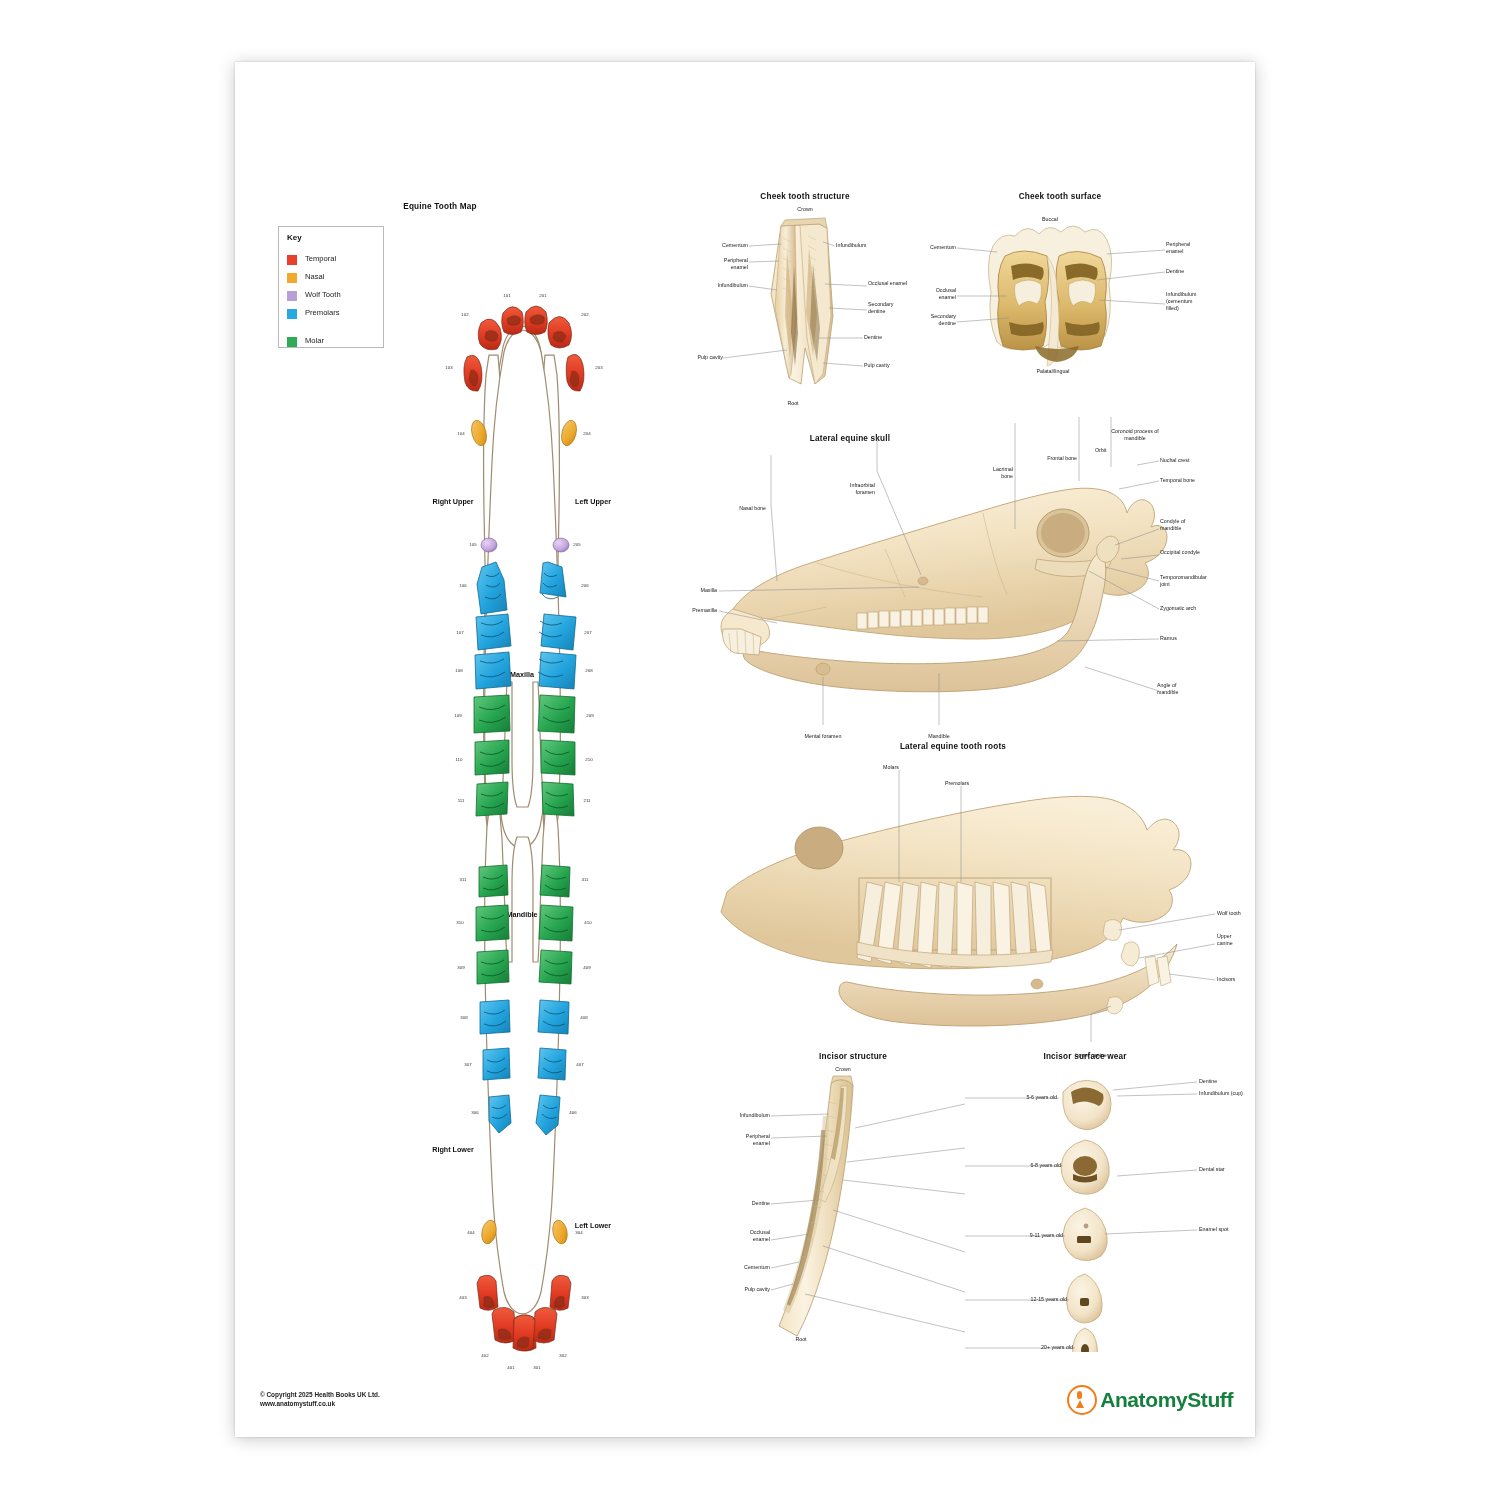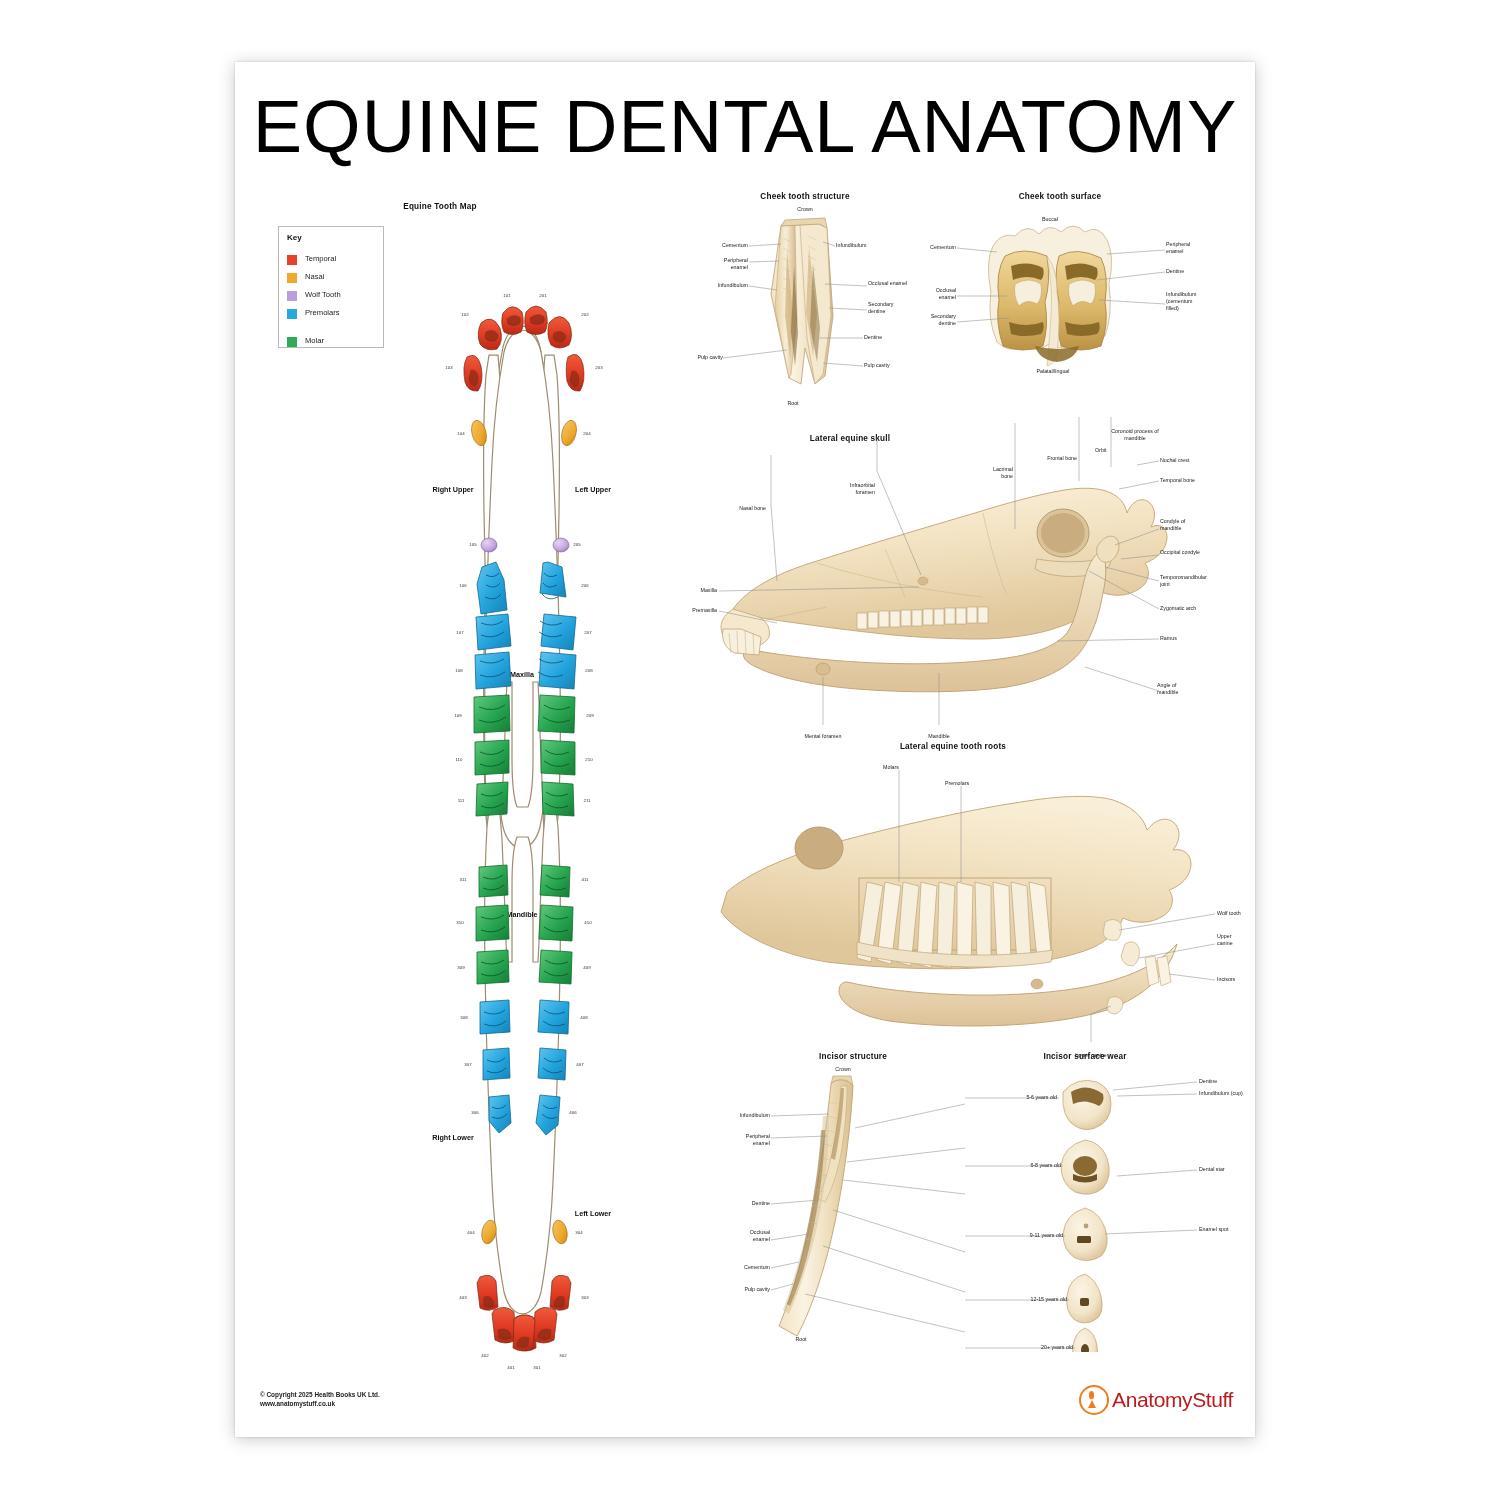--- a/index.html
+++ b/index.html
@@ -64,21 +64,21 @@
     font-size:8px;font-weight:bold;color:#111;
   }
   .krow{position:absolute;left:8px;width:90px;height:14px;}
   .kswatch{position:absolute;left:0;top:2px;width:10px;height:10px;}
   .klabel{position:absolute;left:18px;top:1px;font-size:7.6px;color:#222;}
 
   
   #toothmap{position:absolute;left:150px;top:195px;width:280px;height:1130px;}
   .quadlabel{
     position:absolute;font-size:7.2px;font-weight:bold;color:#111;
-    white-space:nowrap;transform:translateX(-50%);
+    white-space:nowrap;transform:translateX(-50%);margin-top:12px;
   }
 
   
   .panel{position:absolute;}
   .diagram-svg{position:absolute;left:0;top:0;}
 
   
   #copyright{
     position:absolute;left:25px;bottom:28px;
     font-size:6.4px;color:#222;line-height:1.5;font-weight:bold;
@@ -98,30 +98,29 @@
     background:#f07d1a;
   }
   #logo .mark:after{
     content:"";position:absolute;left:6.5px;top:13px;
     width:0;height:0;
     border-left:4.5px solid transparent;
     border-right:4.5px solid transparent;
     border-bottom:8px solid #f07d1a;
   }
   #logo .wordmark{
-    font-size:21px;font-weight:normal;color:#b91c1c;
+    font-size:21px;font-weight:bold;color:#15803d;
     letter-spacing:-.4px;font-family:"Liberation Sans", sans-serif;
   }
 </style>
 </head>
 <body>
 
 <div id="poster">
 
-  <div id="title">EQUINE DENTAL ANATOMY</div>
 
   <div id="keybox">
     <div class="ktitle">Key</div>
     <div class="krow" style="top:26px">
       <span class="kswatch" style="background:#e8402a"></span>
       <span class="klabel">Temporal</span>
     </div>
     <div class="krow" style="top:44px">
       <span class="kswatch" style="background:#f0a82e"></span>
       <span class="klabel">Nasal</span>

